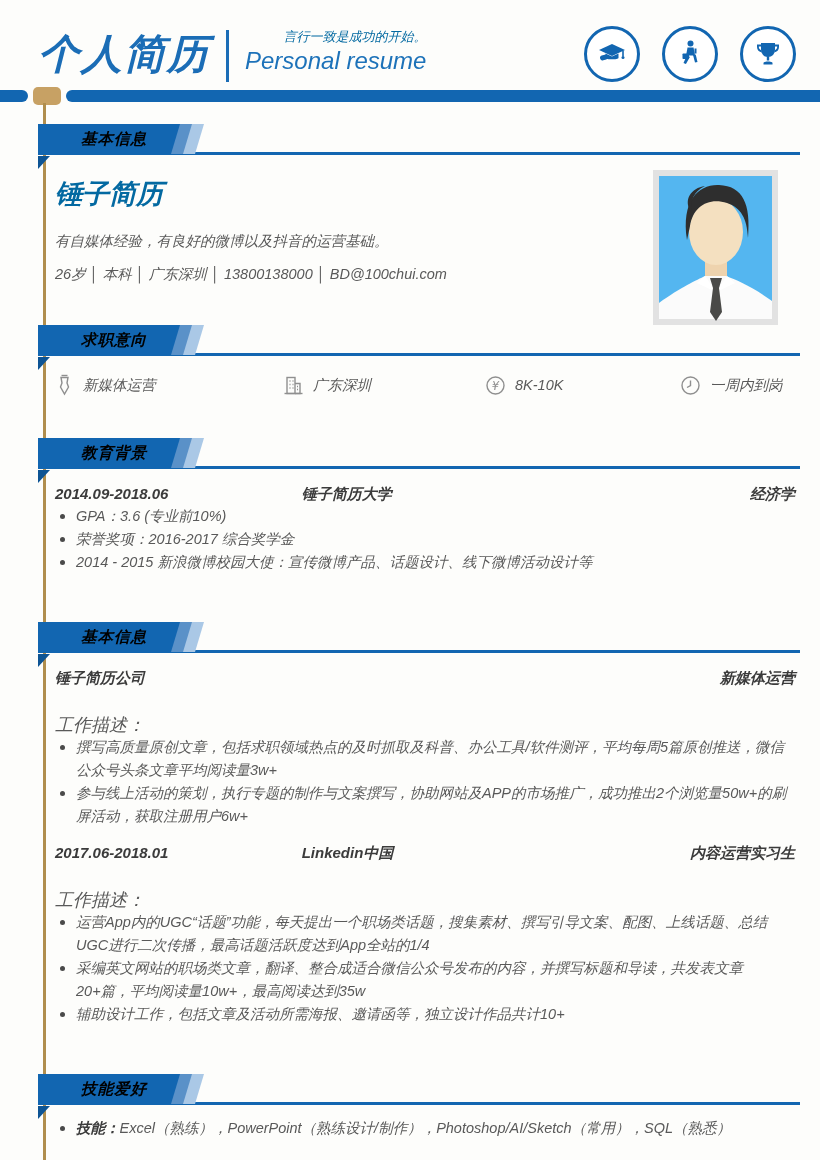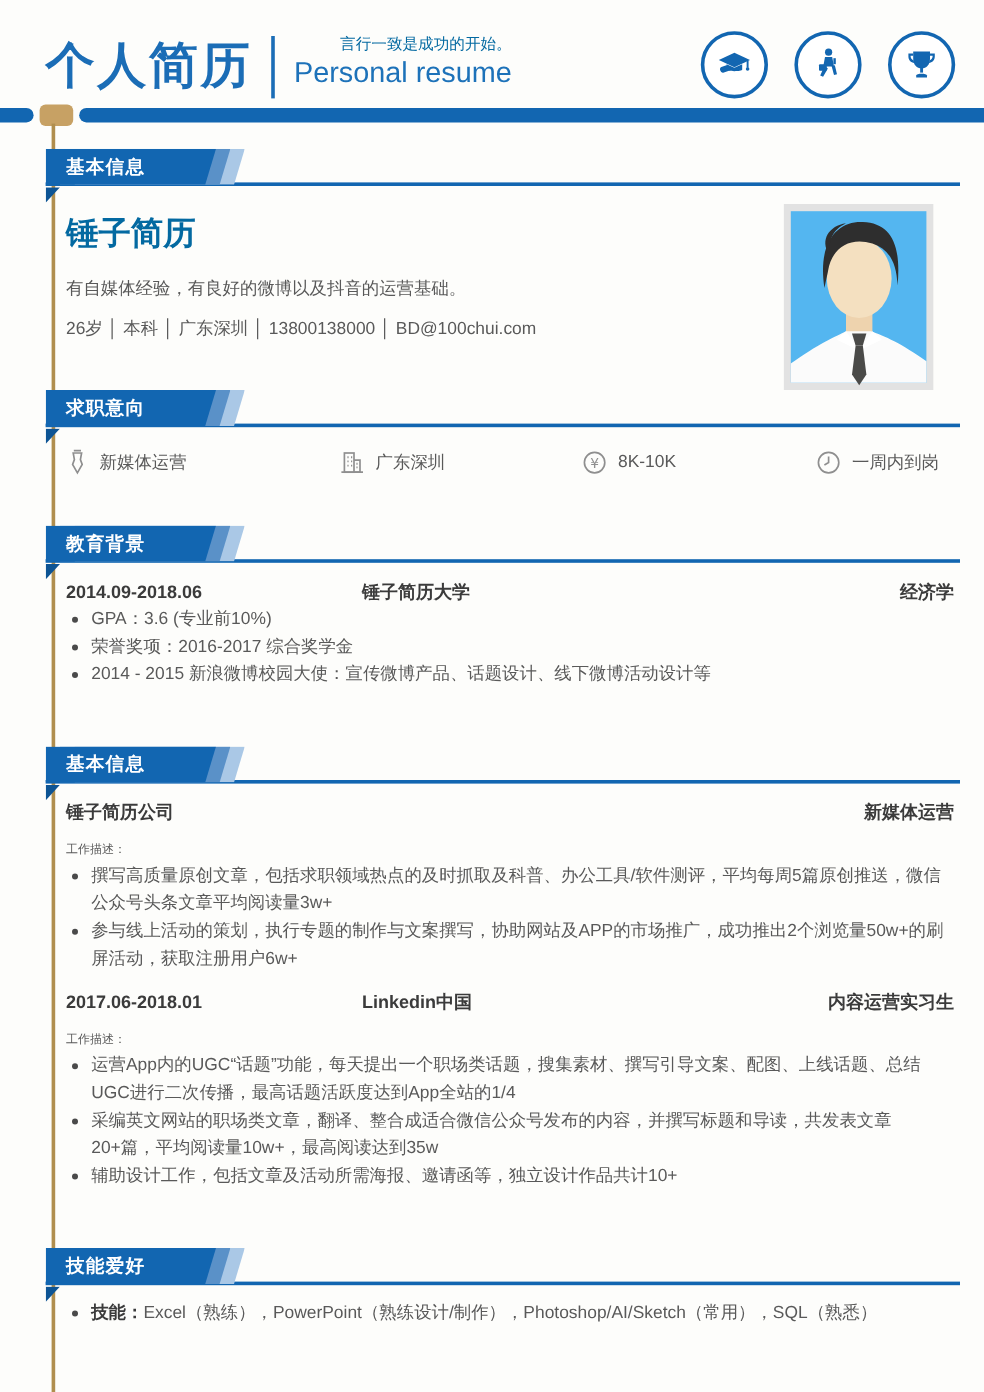--- a/index.html
+++ b/index.html
@@ -1,20 +1,21 @@
 <!DOCTYPE html>
 <html><head>
 <meta charset="utf-8">
 <style>
   html,body{margin:0;padding:0;background:#ffffff;}
   .page{
     position:relative;width:820px;height:1160px;margin:0 auto;
     background:#fdfdfb;overflow:hidden;
     font-family:"Liberation Sans","DejaVu Sans",sans-serif;
     color:#595959;
+    font-style:italic;
   }
   
   .header{display:flex;align-items:flex-start;padding:24px 24px 0 38px;height:64px;}
   .brand-title{font-size:41px;font-weight:bold;color:#1b6db6;line-height:60px;letter-spacing:2px;}
   .v-divider{width:3px;height:52px;background:#1b6db6;margin:6px 16px 0 16px;}
   .slogan-wrap{margin-top:4px;}
   .slogan{font-size:13px;color:#0369a1;line-height:18px;text-align:right;}
   .subtitle{font-size:24px;color:#1d72b9;line-height:30px;}
   .badges{margin-left:auto;display:flex;gap:22px;margin-top:2px;}
   .badge{width:50px;height:50px;border:3px solid #1266b1;border-radius:50%;
@@ -25,42 +26,42 @@
   .bar-gold-sq{position:absolute;left:33px;top:87px;width:28px;height:18px;background:#c7a164;border-radius:5px;}
   .bar-blue-long{position:absolute;left:66px;top:90px;width:754px;height:12px;background:#1266b1;border-radius:6px 0 0 6px;}
   .gold-line{position:absolute;left:43px;top:103px;width:3px;height:1057px;background:#b08e4e;}
   
   .section-head{position:relative;margin:0 20px 0 38px;border-bottom:3px solid #1266b1;height:30px;z-index:2;}
   .tab{position:absolute;left:0;bottom:-2px;width:142px;height:30px;}
   .tab-layer{position:absolute;top:0;bottom:0;clip-path:polygon(0 0,100% 0,calc(100% - 9px) 100%,0 100%);}
   .tab-l3{left:24px;width:142px;background:#aac8e6;}
   .tab-l2{left:12px;width:142px;background:#5a91c8;}
   .tab-l1{left:0;width:142px;background:#1266b1;display:flex;align-items:center;}
-  .tab-label{color:#ffffff;font-size:15.5px;font-weight:bold;padding-left:17px;letter-spacing:1px;}
+  .tab-label{color:#000000;font-size:15.5px;font-weight:bold;padding-left:17px;letter-spacing:1px;margin-left:26px;}
   .tab-fold{position:absolute;left:0;top:100%;margin-top:2px;width:12px;height:13px;background:#0d5494;
             clip-path:polygon(0 0,100% 0,0 100%);}
   
   .content-block{margin:0 25px 0 55px;}
   .person-name{font-size:27px;font-weight:bold;color:#0369a1;margin-top:22px;line-height:34px;}
   .summary{font-size:14.5px;margin-top:20px;line-height:21px;}
   .info-line{font-size:14.5px;margin-top:12px;line-height:21px;}
   .avatar{position:absolute;right:42px;top:170px;width:125px;height:155px;z-index:3;}
   
   .intent-row{display:flex;margin:18px 25px 0 55px;}
   .intent-item{display:flex;align-items:center;gap:9px;font-size:14.5px;color:#595959;}
   .intent-item:nth-child(1){width:228px;}
   .intent-item:nth-child(2){width:202px;}
   .intent-item:nth-child(3){width:195px;}
   .intent-icon{flex:none;display:flex;}
   
   .row3{display:flex;margin-top:14px;font-size:15px;font-weight:bold;color:#3b3b3b;line-height:22px;}
   .row3 .c1{flex:1;text-align:left;}
   .row3 .c2{flex:1;}
   .row3 .c3{flex:1;text-align:right;}
-  .desc-label{font-size:10px;margin-top:9px;line-height:21px;}
+  .desc-label{font-size:18px;margin-top:26px;line-height:21px;}
   
   ul.blist{list-style:none;margin:0 0 0 0;padding:0;}
   ul.blist li{position:relative;padding-left:21px;font-size:14.5px;line-height:23px;color:#595959;}
   ul.blist li::before{content:"";position:absolute;left:5px;top:9px;width:5px;height:5px;border-radius:50%;background:#4a4a4a;}
   .b{font-weight:bold;color:#3b3b3b;}
   
   .mt-sec1{margin-top:34px;}
   .mt-sec2{margin-top:38px;}
   .mt-sec3{margin-top:40px;}
   .mt-sec4{margin-top:46px;}

